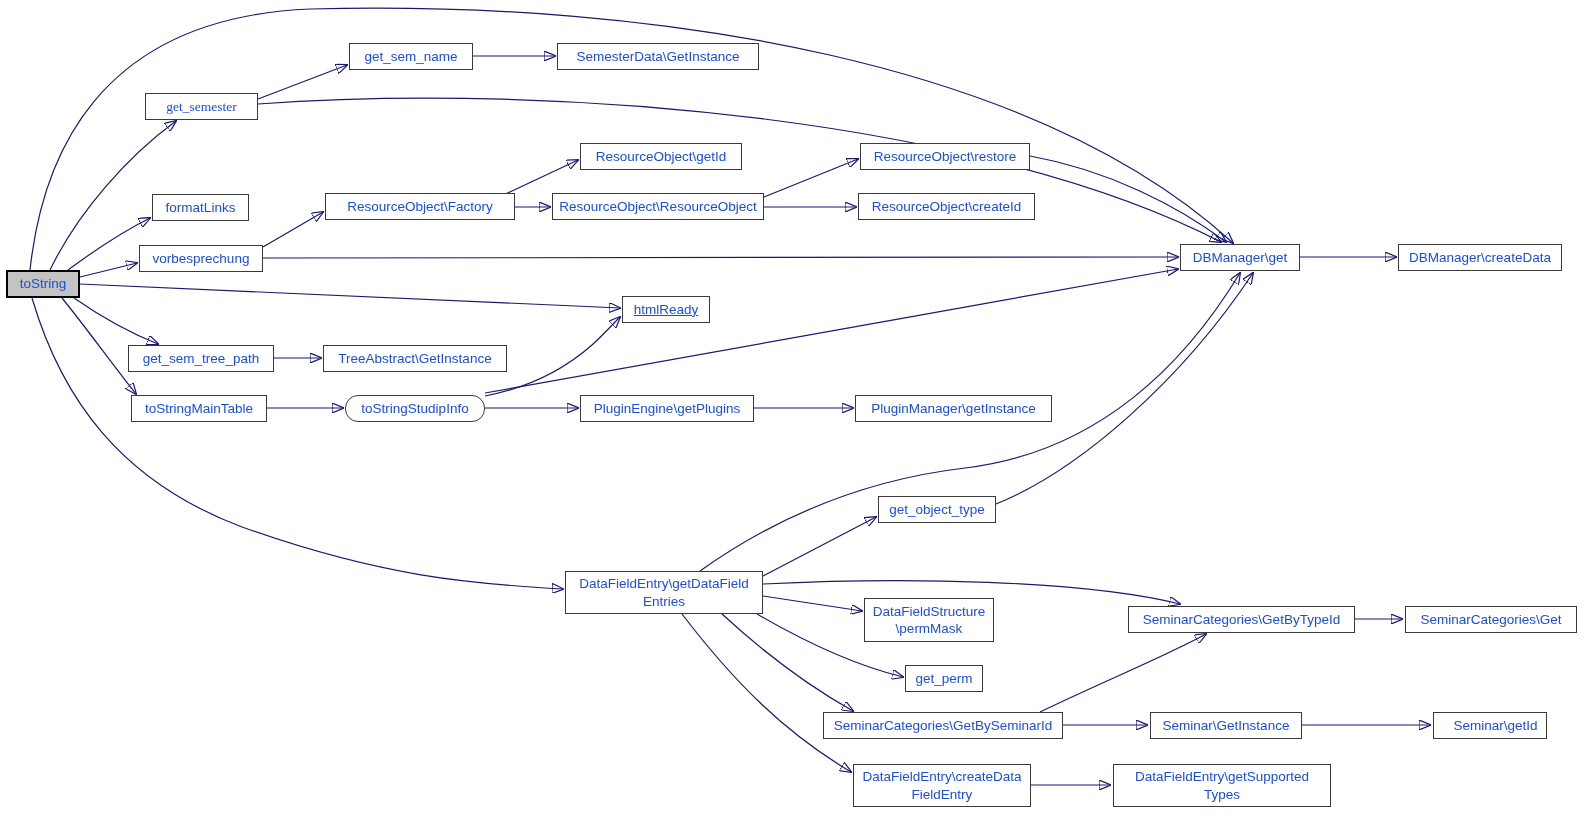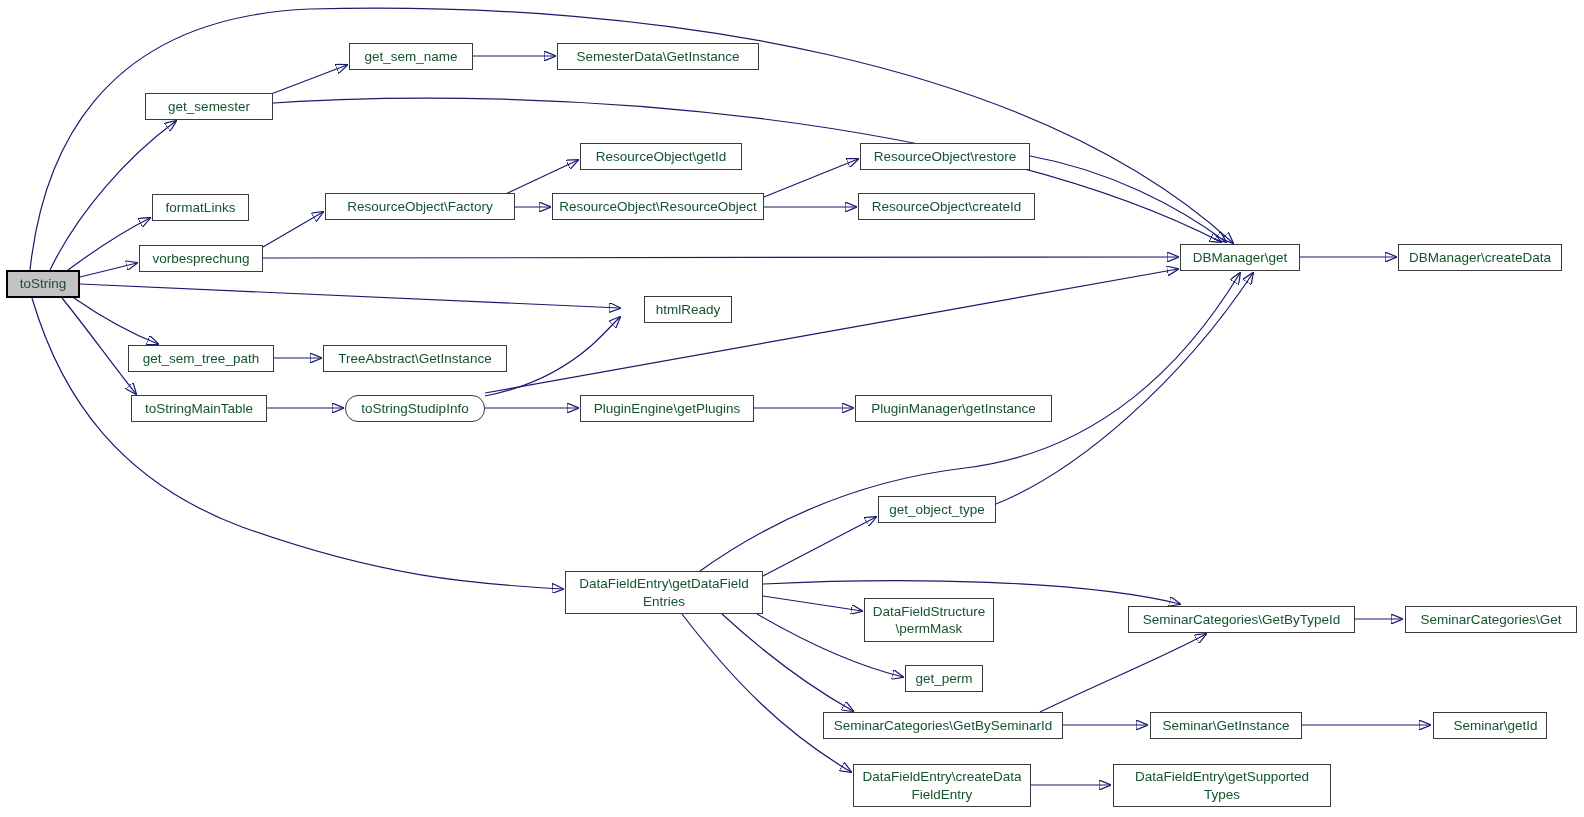--- a/index.html
+++ b/index.html
@@ -15,21 +15,21 @@
     position: absolute;
     left: 0; top: 0;
     width: 1584px; height: 817px;
   }
   .edges path { stroke: #191970; stroke-width: 1.2; fill: none; }
   .node {
     position: absolute;
     box-sizing: border-box;
     background: #ffffff;
     border: 1.3px solid #3a3a3a;
-    color: #14532d;
+    color: #1d4ed8;
     font-size: 13.5px;
     line-height: 1.28;
     display: flex;
     align-items: center;
     justify-content: center;
     text-align: center;
     white-space: pre-line;
     cursor: pointer;
   }
   .node.root {
@@ -85,31 +85,31 @@
     <path marker-end="url(#arrow)" d="M 1040 712 C 1102 682, 1166 656, 1206 634"></path>
     <path marker-end="url(#arrow)" d="M 1063 725 L 1147 725"></path>
     <path marker-end="url(#arrow)" d="M 1355 619 L 1402 619"></path>
     <path marker-end="url(#arrow)" d="M 1302 725 L 1430 725"></path>
     <path marker-end="url(#arrow)" d="M 1031 785 L 1110 785"></path>
   </svg>
 
   <div class="node root" style="left:6px; top:270px; width:74px; height:28px;">toString</div>
   <div class="node" style="left:349px; top:43px; width:124px; height:27px;">get_sem_name</div>
   <div class="node" style="left:557px; top:43px; width:202px; height:27px;">SemesterData\GetInstance</div>
-  <div class="node" style="left:145px; top:93px; width:128px; height:27px;">get_semester</div>
+  <div class="node" style="left:145px; top:93px; width:113px; height:27px;font-family:Liberation Serif, serif;">get_semester</div>
   <div class="node" style="left:152px; top:194px; width:97px; height:27px;">formatLinks</div>
   <div class="node" style="left:580px; top:143px; width:162px; height:27px;">ResourceObject\getId</div>
   <div class="node" style="left:860px; top:143px; width:170px; height:27px;">ResourceObject\restore</div>
   <div class="node" style="left:325px; top:193px; width:190px; height:27px;">ResourceObject\Factory</div>
   <div class="node" style="left:552px; top:193px; width:212px; height:27px;">ResourceObject\ResourceObject</div>
   <div class="node" style="left:858px; top:193px; width:177px; height:27px;">ResourceObject\createId</div>
   <div class="node" style="left:139px; top:245px; width:124px; height:27px;">vorbesprechung</div>
   <div class="node" style="left:1180px; top:244px; width:120px; height:27px;">DBManager\get</div>
   <div class="node" style="left:1398px; top:244px; width:164px; height:27px;">DBManager\createData</div>
-  <div class="node" style="left:644px; top:296px; width:88px; height:27px;">htmlReady</div>
+  <div class="node" style="left:622px; top:296px; width:88px; height:27px;text-decoration:underline;">htmlReady</div>
   <div class="node" style="left:128px; top:345px; width:146px; height:27px;">get_sem_tree_path</div>
   <div class="node" style="left:323px; top:345px; width:184px; height:27px;">TreeAbstract\GetInstance</div>
   <div class="node" style="left:131px; top:395px; width:136px; height:27px;">toStringMainTable</div>
   <div class="node" style="left:345px; top:395px; width:140px; height:27px;border-radius:13px;">toStringStudipInfo</div>
   <div class="node" style="left:580px; top:395px; width:174px; height:27px;">PluginEngine\getPlugins</div>
   <div class="node" style="left:855px; top:395px; width:197px; height:27px;">PluginManager\getInstance</div>
   <div class="node" style="left:878px; top:496px; width:118px; height:27px;">get_object_type</div>
   <div class="node" style="left:565px; top:571px; width:198px; height:43px;">DataFieldEntry\getDataField
 Entries</div>
   <div class="node" style="left:864px; top:598px; width:130px; height:44px;">DataFieldStructure

